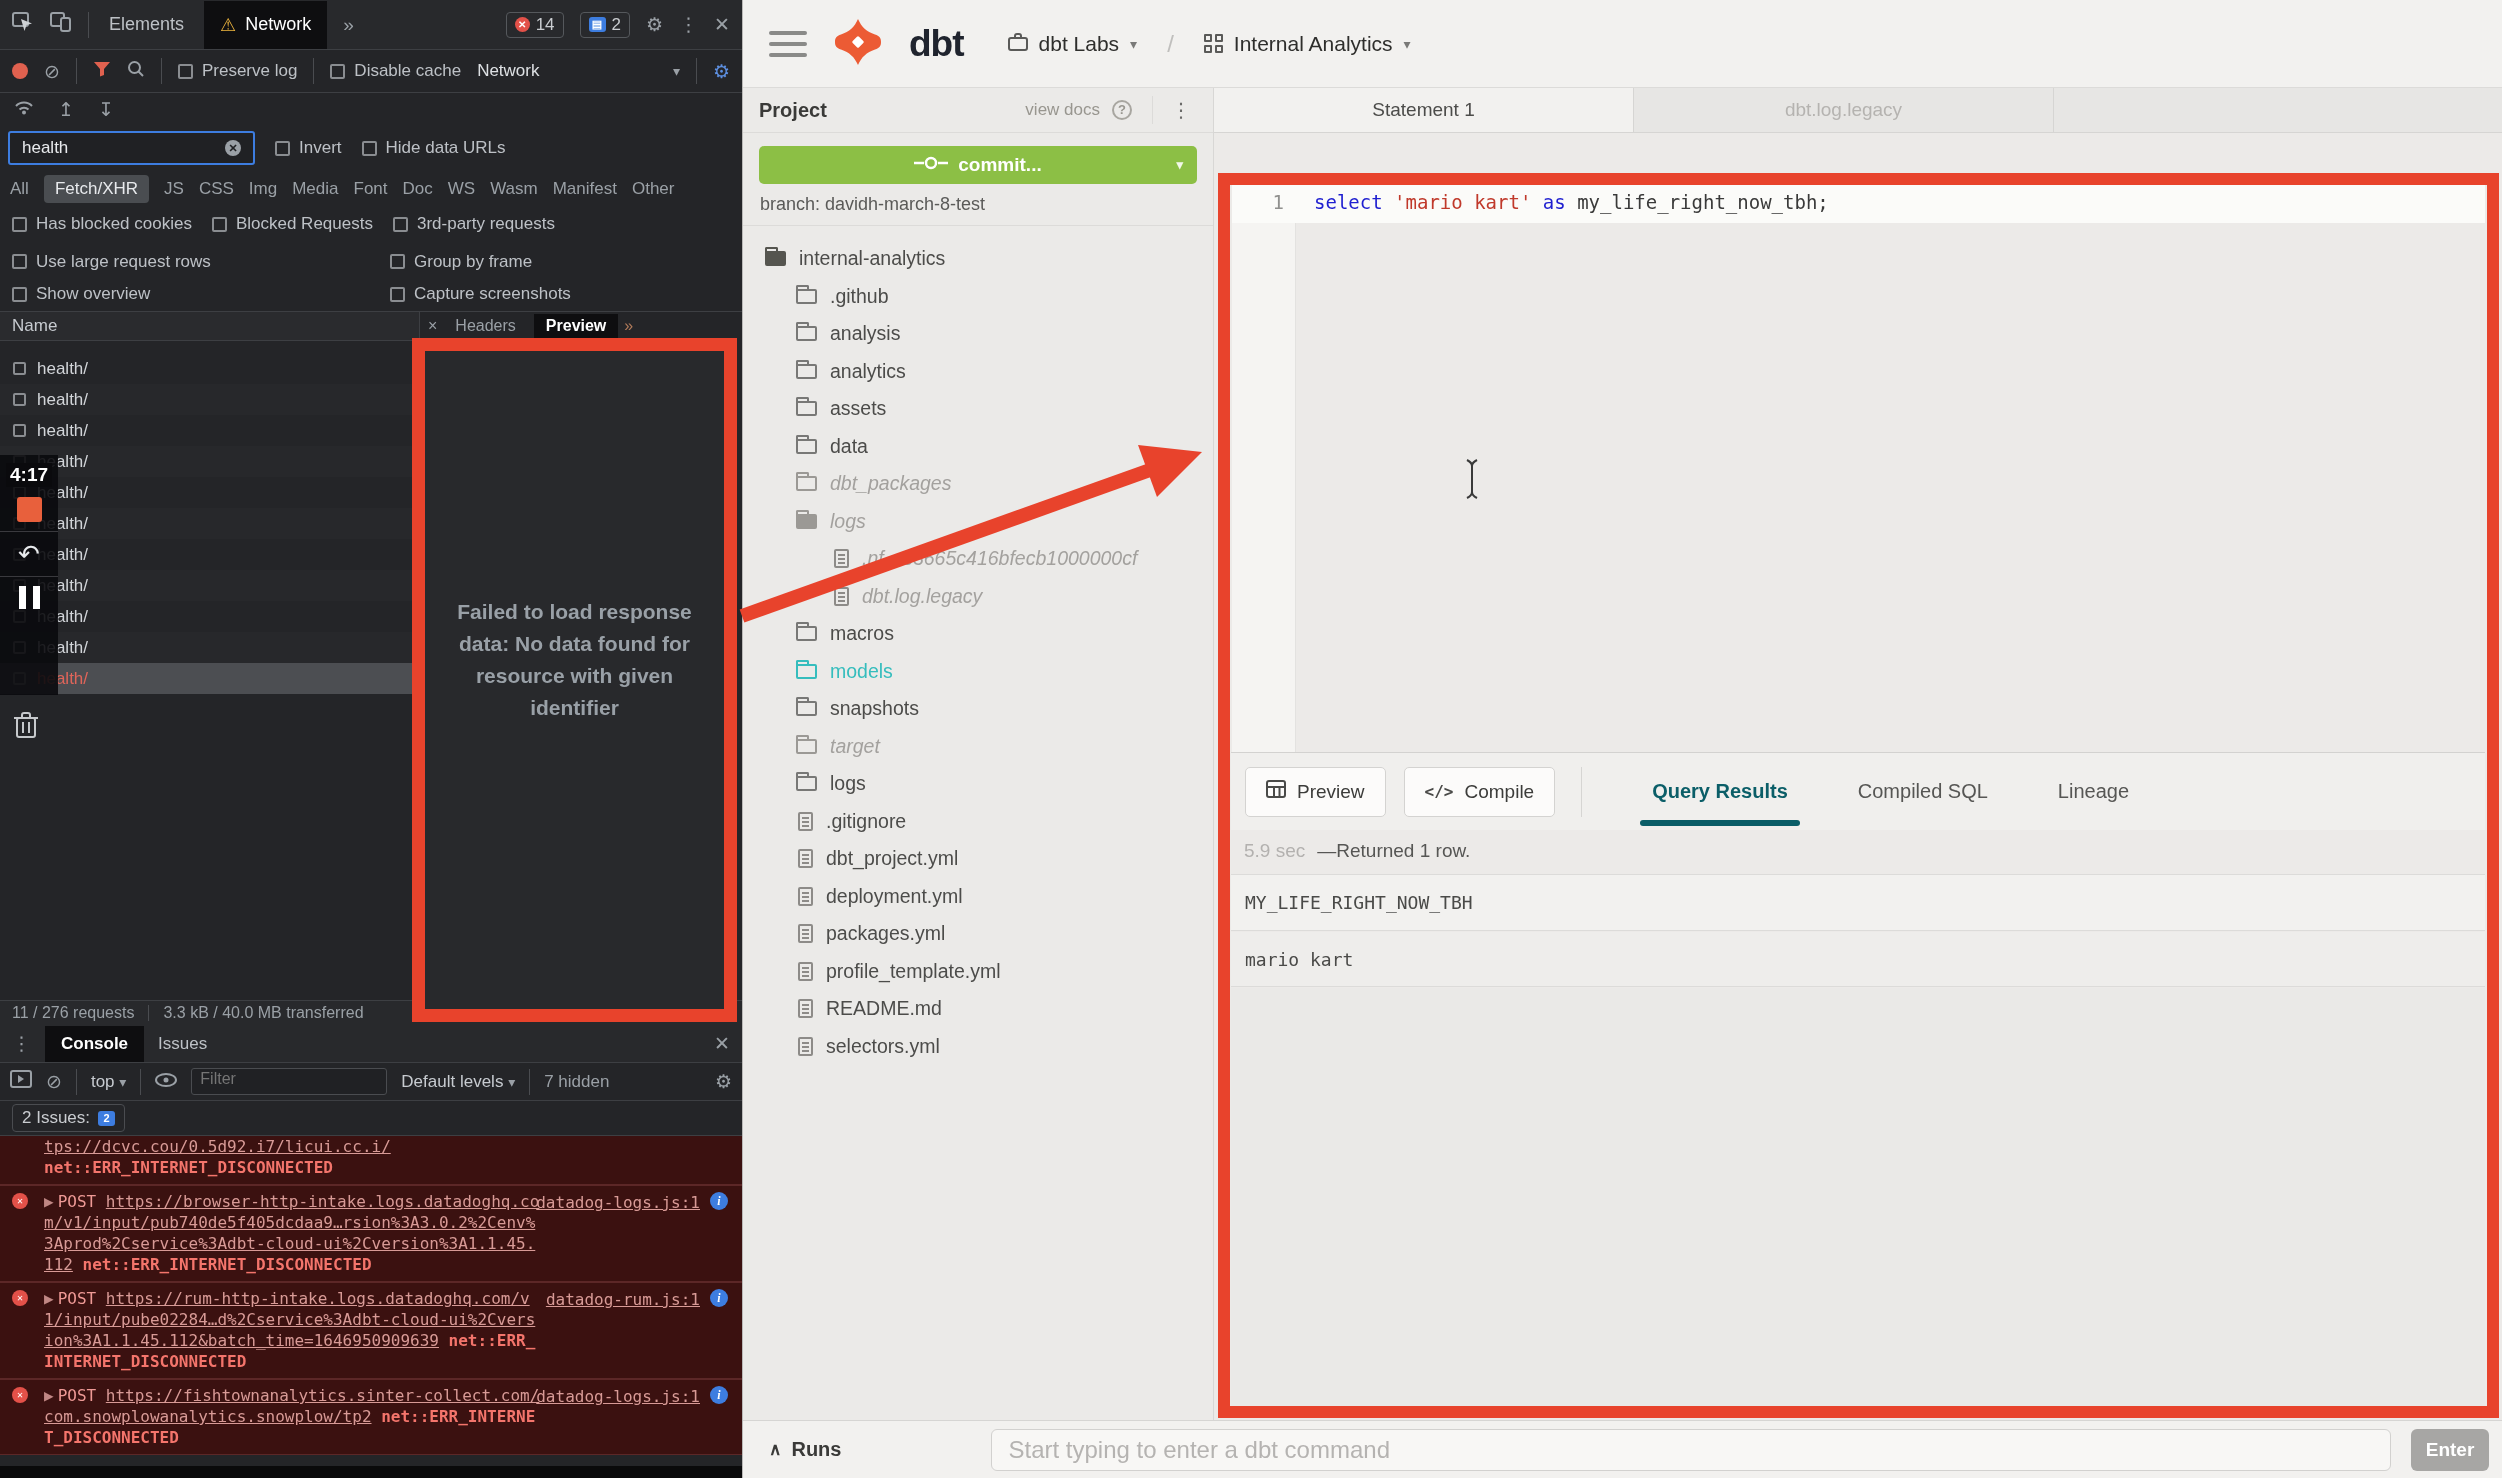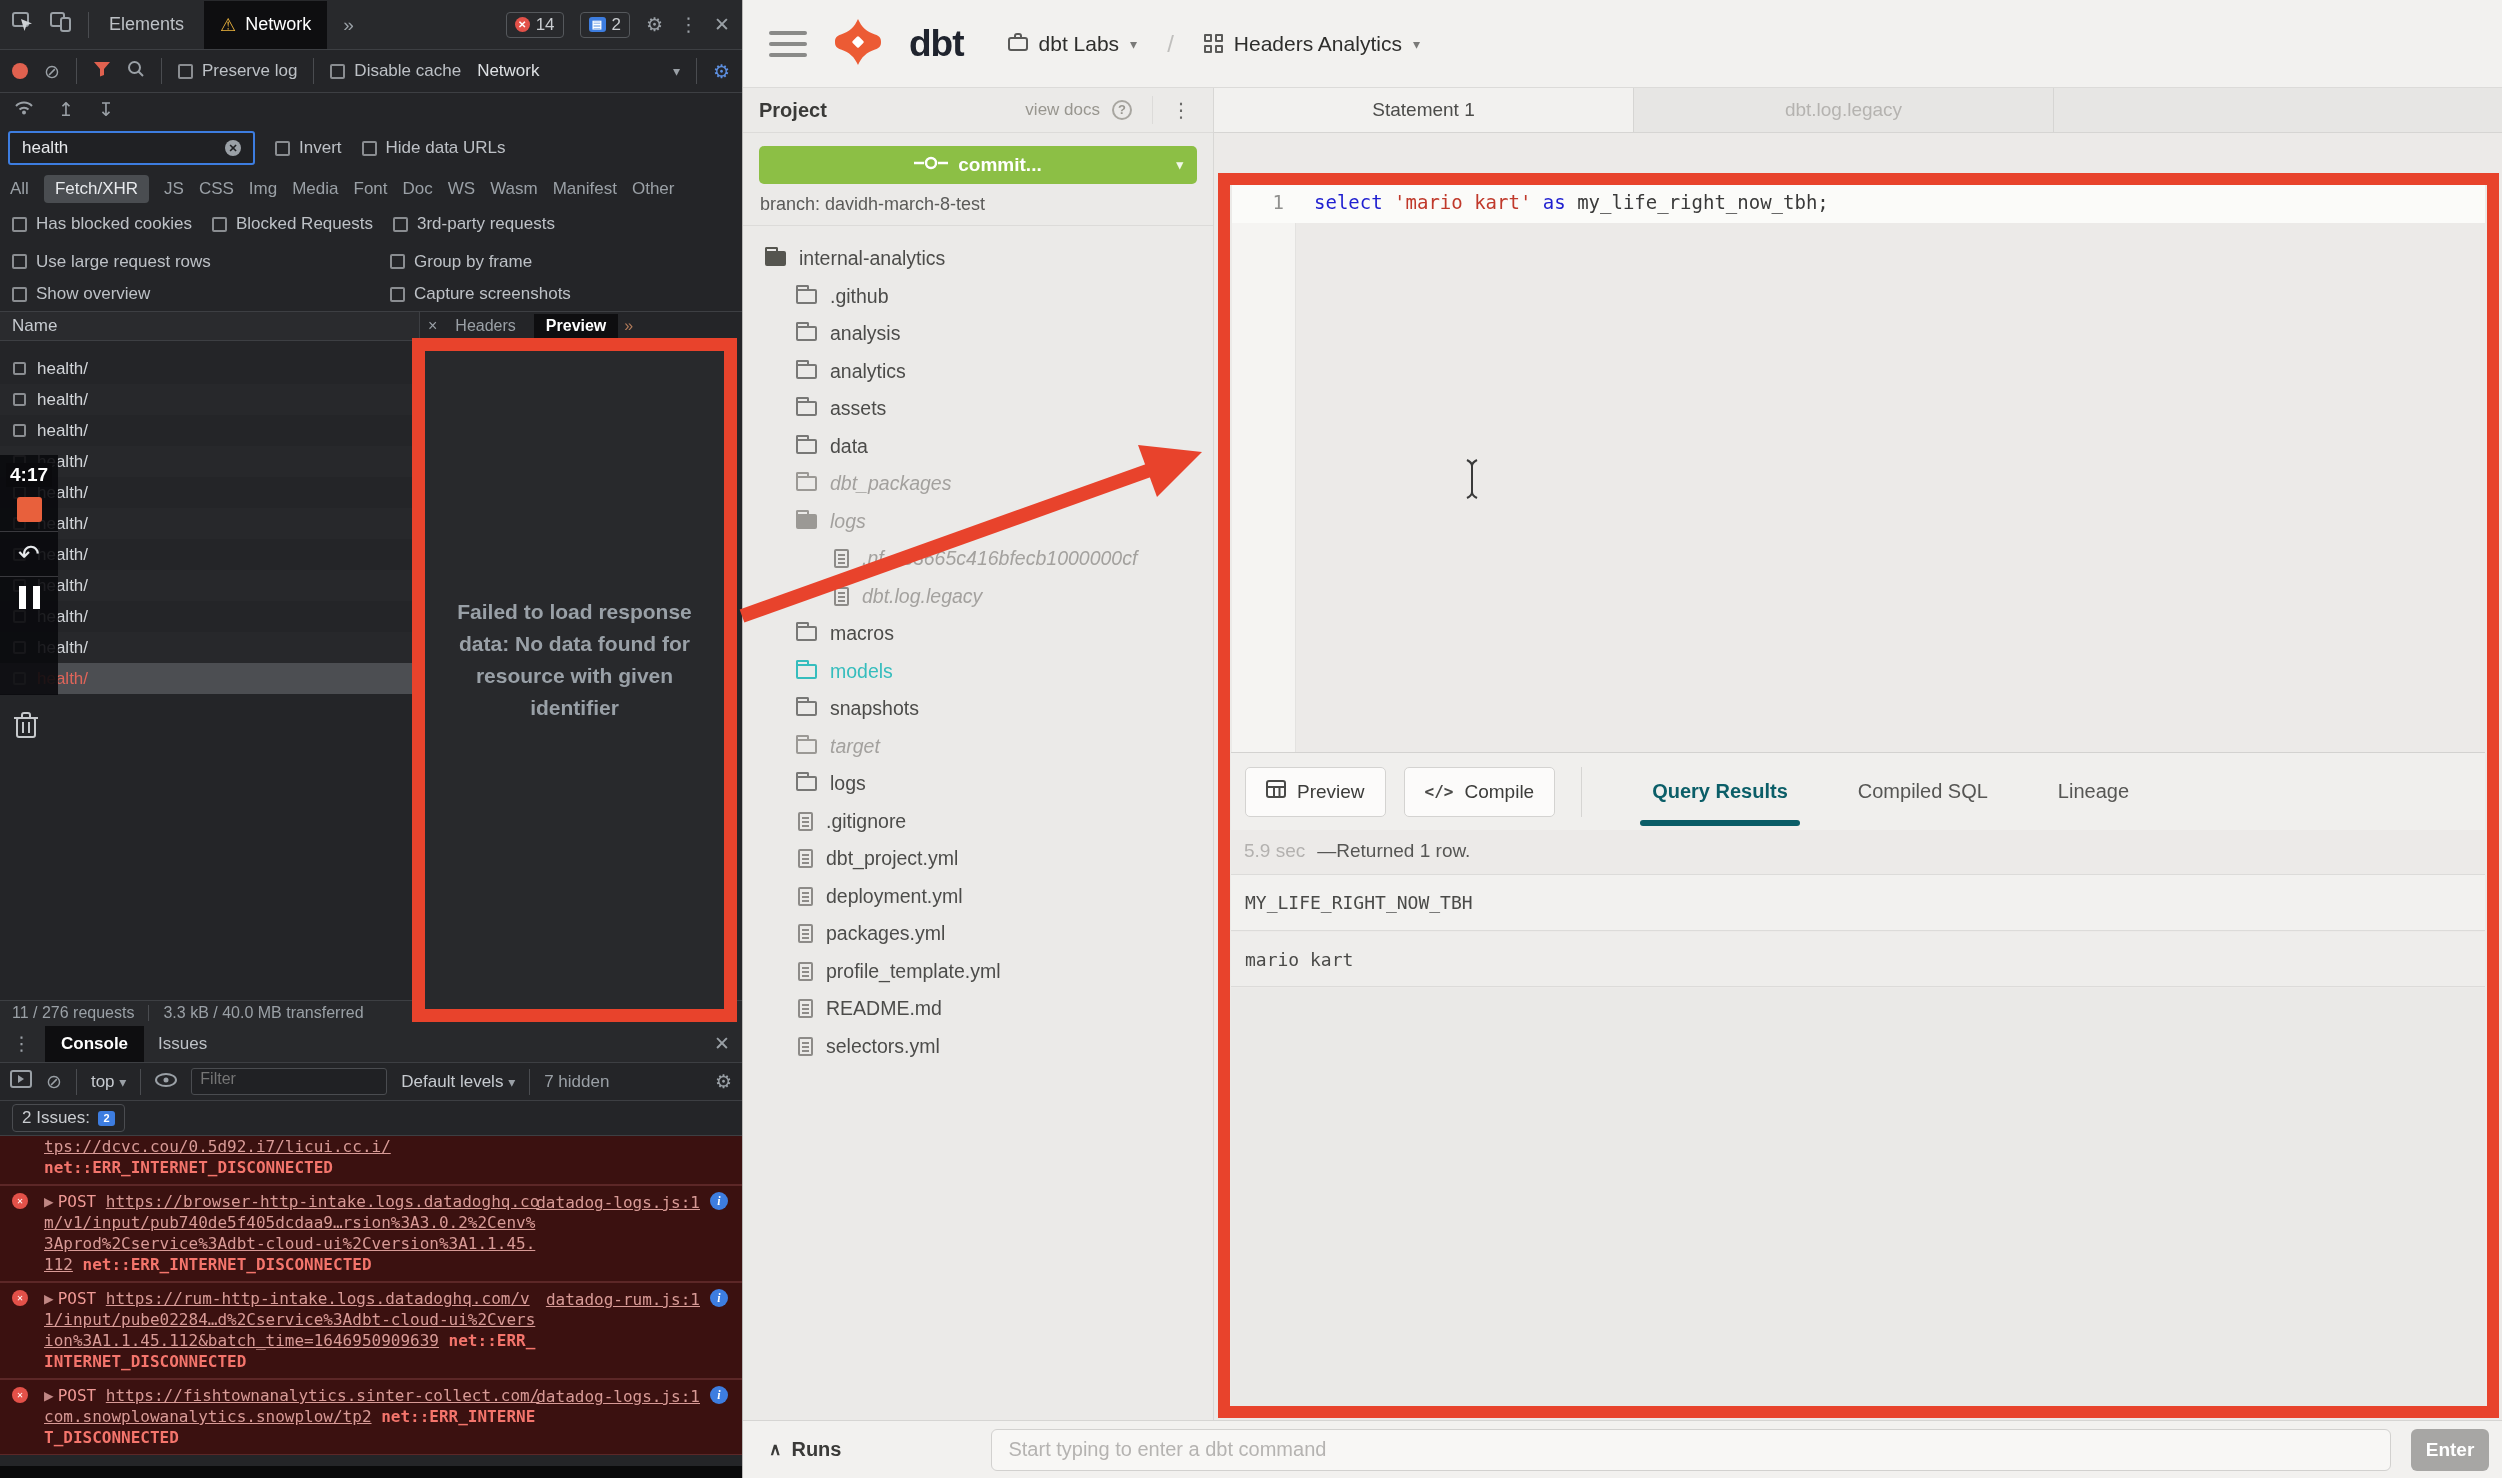--- a/index.html
+++ b/index.html
@@ -148,21 +148,21 @@
   .rtab.active::after { content:""; position:absolute; left:-10px; right:-10px; bottom:-17px; height:6px; background:#0b5e68; border-radius:3px; }
   .res-status { position:absolute; left:30px; top:752px; font-size:19px; color:#565654; }
   .res-status .t { color:#b3b1af; margin-right:12px; }
   .res-hdr-row { position:absolute; left:17px; top:786px; width:1254px; height:57px; background:#f2f1ef; border-top:1px solid #dcdbd9; border-bottom:1px solid #dcdbd9; display:flex; align-items:center; padding:0 14px; font-family:"DejaVu Sans Mono",monospace; font-size:18px; color:#4a4a48; }
   .res-data-row { position:absolute; left:17px; top:844px; width:1254px; height:55px; background:#eeedeb; border-bottom:1px solid #dcdbd9; display:flex; align-items:center; padding:0 14px; font-family:"DejaVu Sans Mono",monospace; font-size:18px; color:#4a4a48; }
   .res-rest { position:absolute; left:17px; top:900px; width:1254px; height:418px; background:#eae9e7; }
 
   #app-footer { position:absolute; left:0; bottom:0; width:1760px; height:58px; background:#f2f1ef; border-top:1px solid #d6d5d3; display:flex; align-items:center; padding:0 14px 0 26px; }
   .runs-lbl { display:flex; align-items:center; gap:10px; font-size:20px; font-weight:bold; color:#3a3a38; }
   .runs-chev { font-size:17px; color:#3a3a38; }
-  .cmd-input { margin-left:150px; flex:1; height:42px; background:#f8f7f5; border:1px solid #d2d1cf; border-radius:6px; padding:0 16px; font-size:20px; color:#5a5a58; font-family:"Liberation Sans",sans-serif; outline:none; }
+  .cmd-input { margin-left:150px; flex:1; height:42px; background:#f8f7f5; border:1px solid #d2d1cf; border-radius:6px; padding:0 16px; font-size:24px; color:#5a5a58; font-family:"Liberation Sans",sans-serif; outline:none; }
   .cmd-input::placeholder { color:#b5b3b1; }
   .enter-btn { margin-left:20px; width:78px; height:42px; background:#a7a6a4; border:none; border-radius:6px; color:#fff; font-weight:bold; font-size:19px; }
 
   
   #rect1 { position:absolute; left:412px; top:338px; width:325px; height:684px; background:#28292c; border:13px solid #e8432c; z-index:40; display:flex; align-items:center; justify-content:center; padding:0 24px; }
   #rect1 .msg { text-align:center; color:#99a0a7; font-weight:bold; font-size:21px; line-height:32px; margin-top:-40px; }
   #rect2 { position:absolute; left:1218px; top:173px; width:1281px; height:1245px; border:12px solid #e8432c; z-index:40; pointer-events:none; }
   #arrow-svg { position:absolute; left:0; top:0; width:2502px; height:1478px; z-index:45; pointer-events:none; }
 </style>
 </head>
@@ -499,21 +499,21 @@
         <span class="chev">▾</span>
       </span>
       <span class="crumb-sep">/</span>
       <span class="crumb">
         <span class="gridic">
             <i></i>
             <i></i>
             <i></i>
             <i></i>
           </span>
-        <span>Headers Analytics</span>
+        <span>Internal Analytics</span>
         <span class="chev">▾</span>
       </span>
     </div>
 
     <div id="sidebar">
       <div class="sb-head">
         <span class="sb-title">Project</span>
         <span class="viewdocs">view docs</span>
         <span class="qcirc">?</span>
         <span class="sb-vdiv"></span>

